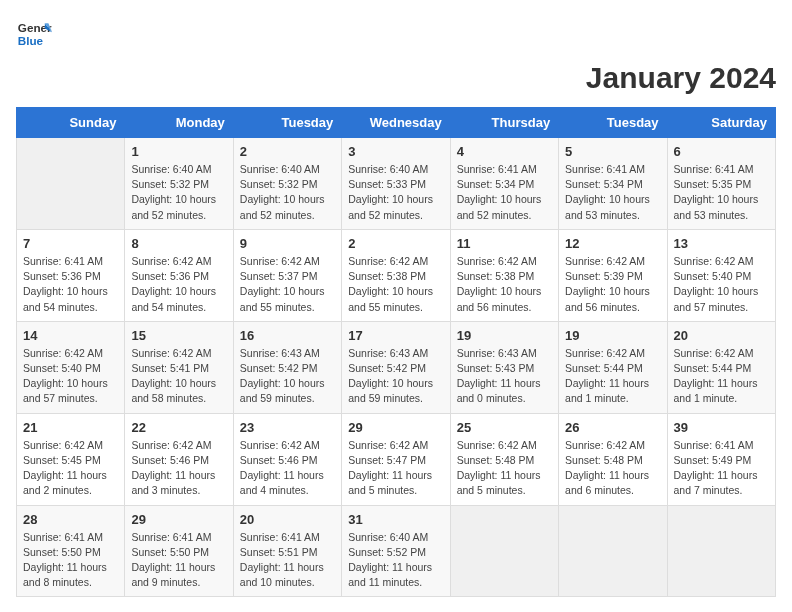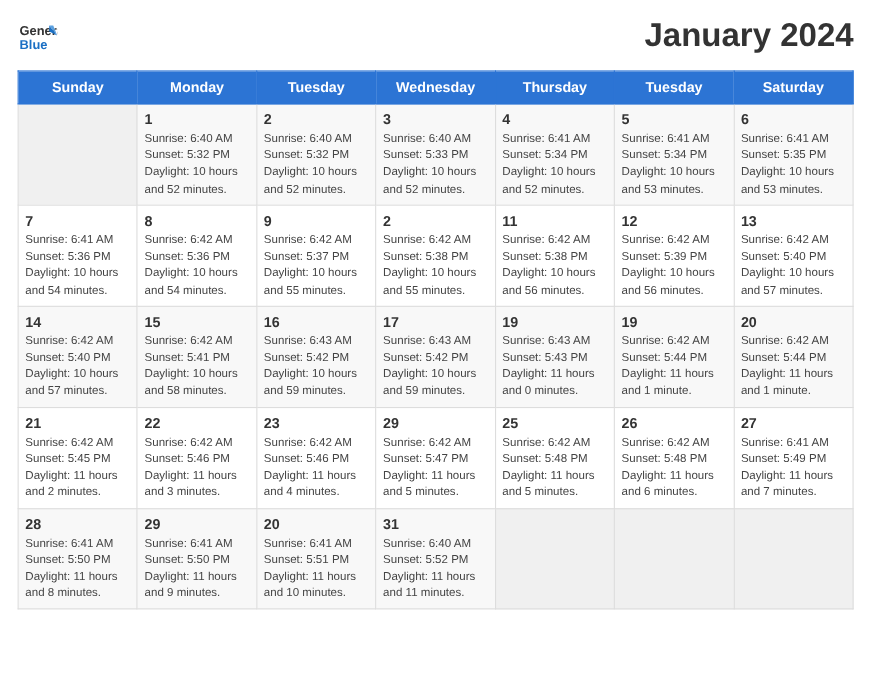--- a/index.html
+++ b/index.html
@@ -20,20 +20,21 @@
       display: flex;
       align-items: center;
       gap: 4px;
     }
     .logo-icon {
       width: 36px;
       height: 36px;
     }
     .title-block {
       text-align: center;
+      margin-top: 45px;
     }
     .main-title {
       font-size: 30px;
       font-weight: bold;
       color: #333;
     }
     .subtitle {
       font-size: 16px;
       color: #555;
       margin-top: 2px;
@@ -42,21 +43,21 @@
       width: 100%;
       border-collapse: collapse;
       font-size: 11px;
     }
     thead tr {
       background-color: #2c74d4;
       color: #fff;
     }
     thead th {
       padding: 7px 8px;
-      text-align: center;
+      text-align: right;
       font-size: 13px;
       font-weight: bold;
       border: 1px solid #2c74d4;
     }
     tbody tr {
       vertical-align: top;
     }
     tbody tr:nth-child(odd) {
       background-color: #f8f8f8;
     }
@@ -299,21 +300,21 @@
 and 5 minutes.</div>
         </td>
         <td>
           <span class="day-number">26</span>
           <div class="day-info" style="white-space: pre-line;">Sunrise: 6:42 AM
 Sunset: 5:48 PM
 Daylight: 11 hours
 and 6 minutes.</div>
         </td>
         <td>
-          <span class="day-number">27</span>
+          <span class="day-number">39</span>
           <div class="day-info" style="white-space: pre-line;">Sunrise: 6:41 AM
 Sunset: 5:49 PM
 Daylight: 11 hours
 and 7 minutes.</div>
         </td>
       </tr>
       <tr>
         <td>
           <span class="day-number">28</span>
           <div class="day-info" style="white-space: pre-line;">Sunrise: 6:41 AM

